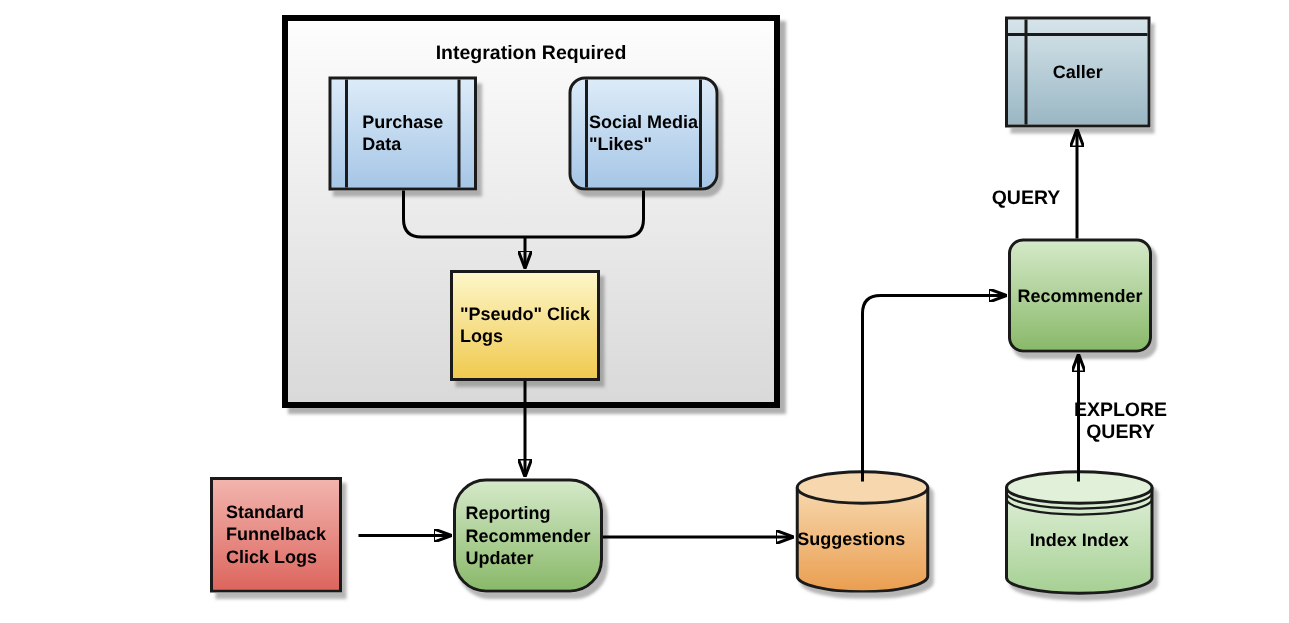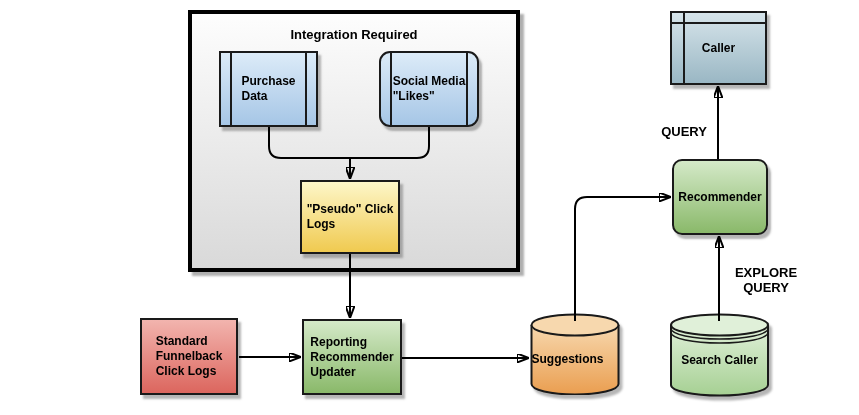--- a/index.html
+++ b/index.html
@@ -20,42 +20,42 @@
   .label{white-space:pre-line;position:relative;z-index:2;}
 
   
   .component{background:linear-gradient(#dcebf8,#a6c6e6);}
   .component .bar{position:absolute;top:0;bottom:0;width:2px;background:#1a1a1a;}
   .bar.l{left:9px}.bar.r{right:9px}
 
   #node-purchase{left:219px;top:51px;width:99px;height:76px;}
   #node-social{left:379px;top:51px;width:100px;height:76px;border-radius:11px;}
   #node-pseudo{left:300px;top:180px;width:100px;height:74px;background:linear-gradient(#fdf6c8,#f0ca50);}
-  #node-funnelback{left:140px;top:318px;width:98px;height:77px;background:linear-gradient(#f2b4ae,#dc665e);}
-  #node-reporting{left:302px;top:319px;width:100px;height:76px;border-radius:0;
+  #node-funnelback{left:140px;top:318px;width:88px;height:77px;background:linear-gradient(#f2b4ae,#dc665e);}
+  #node-reporting{left:302px;top:319px;width:100px;height:76px;border-radius:22px;
                   background:linear-gradient(#d4e9c8,#8ab96a);}
   #node-recommender{left:672px;top:159px;width:96px;height:76px;border-radius:10px;
                     background:linear-gradient(#d4e9c8,#8ab96a);}
 
   
   #node-caller{left:670px;top:11px;width:97px;height:74px;background:linear-gradient(#d6e4ea,#9ab7c4);}
   .caller-hline{position:absolute;left:0;right:0;top:9px;height:2px;background:#1a1a1a;}
   .caller-vline{position:absolute;top:0;bottom:0;left:11px;width:2px;background:#1a1a1a;}
 
   
   .cyl{background:none;border:none;box-shadow:none;}
   .cyl svg{position:absolute;left:0;top:0;filter:drop-shadow(3px 4px 1px rgba(110,110,110,0.5));}
   .cyl .label{padding-top:10px;}
   #node-suggestions{left:530px;top:313px;width:75px;height:82px;}
   #node-searchindex{left:669px;top:313px;width:101px;height:84px;}
 
   
   .edge-label{position:absolute;font-weight:bold;font-size:13px;color:#000;text-align:center;white-space:pre-line;}
   #label-json{left:658px;top:124px;width:52px;}
-  #label-explore{left:728px;top:265px;width:76px;}
+  #label-explore{left:709px;top:265px;width:76px;}
 
   
   .edges{position:absolute;left:0;top:0;z-index:5;pointer-events:none;}
   .edges path{stroke:#000;stroke-width:2;fill:none;}
 </style>
 </head>
 <body>
 
 <div class="canvas">
 
@@ -114,21 +114,21 @@
         <linearGradient id="gGreenCyl" x1="0" y1="0" x2="0" y2="1">
           <stop offset="0" stop-color="#e0f0d9"></stop>
             <stop offset="1" stop-color="#a6d093"></stop>
         </linearGradient>
       </defs>
       <path d="M2 12 V72 A48.5 10.5 0 0 0 99 72 V12" fill="url(#gGreenCyl)" stroke="#1a1a1a" stroke-width="2"></path>
       <ellipse cx="50.5" cy="12" rx="48.5" ry="10.5" fill="#e0f0d9" stroke="#1a1a1a" stroke-width="2"></ellipse>
       <path d="M2 15.5 A48.5 10.5 0 0 0 99 15.5" fill="none" stroke="#1a1a1a" stroke-width="1.5"></path>
       <path d="M2 19.5 A48.5 10.5 0 0 0 99 19.5" fill="none" stroke="#1a1a1a" stroke-width="1.5"></path>
     </svg>
-    <span class="label">Search Caller</span>
+    <span class="label">Index Index</span>
   </div>
 
   <div class="node rectnode" id="node-recommender">
     <span class="label">Recommender</span>
   </div>
 
   <div class="node rectnode" id="node-caller">
     <span class="caller-hline"></span>
     <span class="caller-vline"></span>
     <span class="label">Caller</span>

